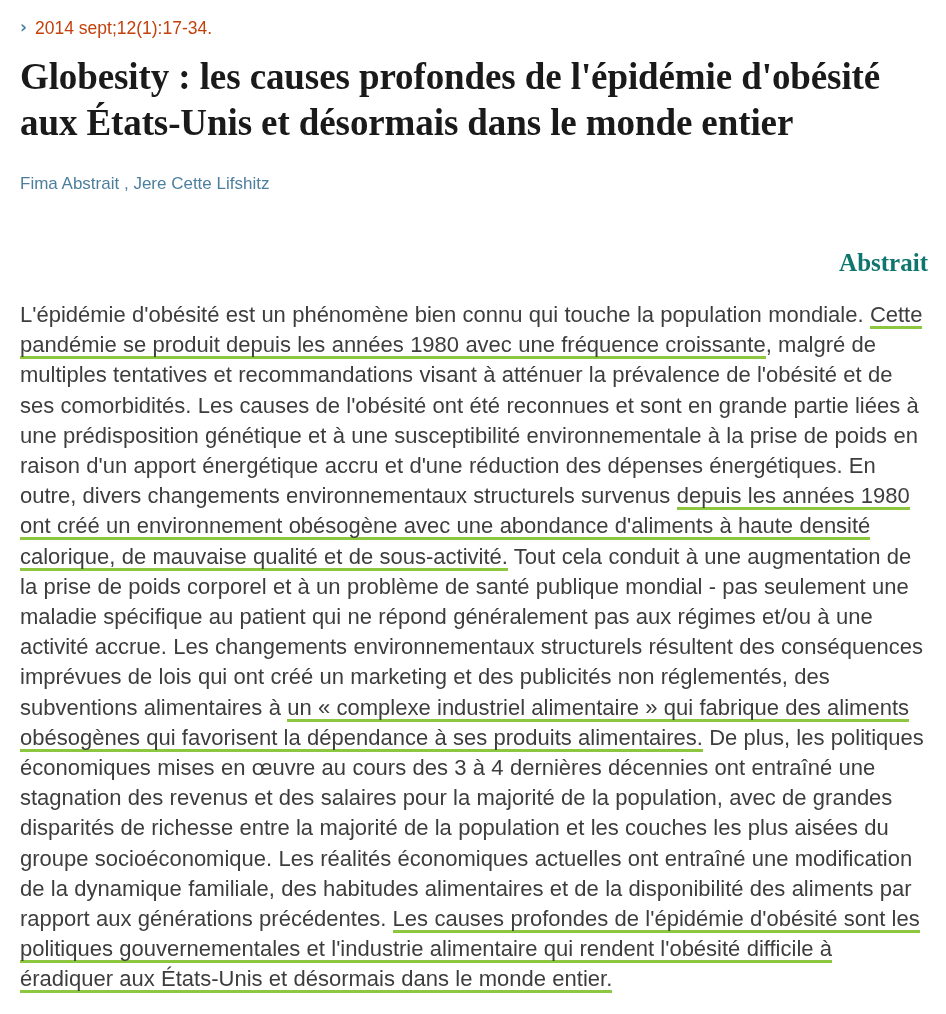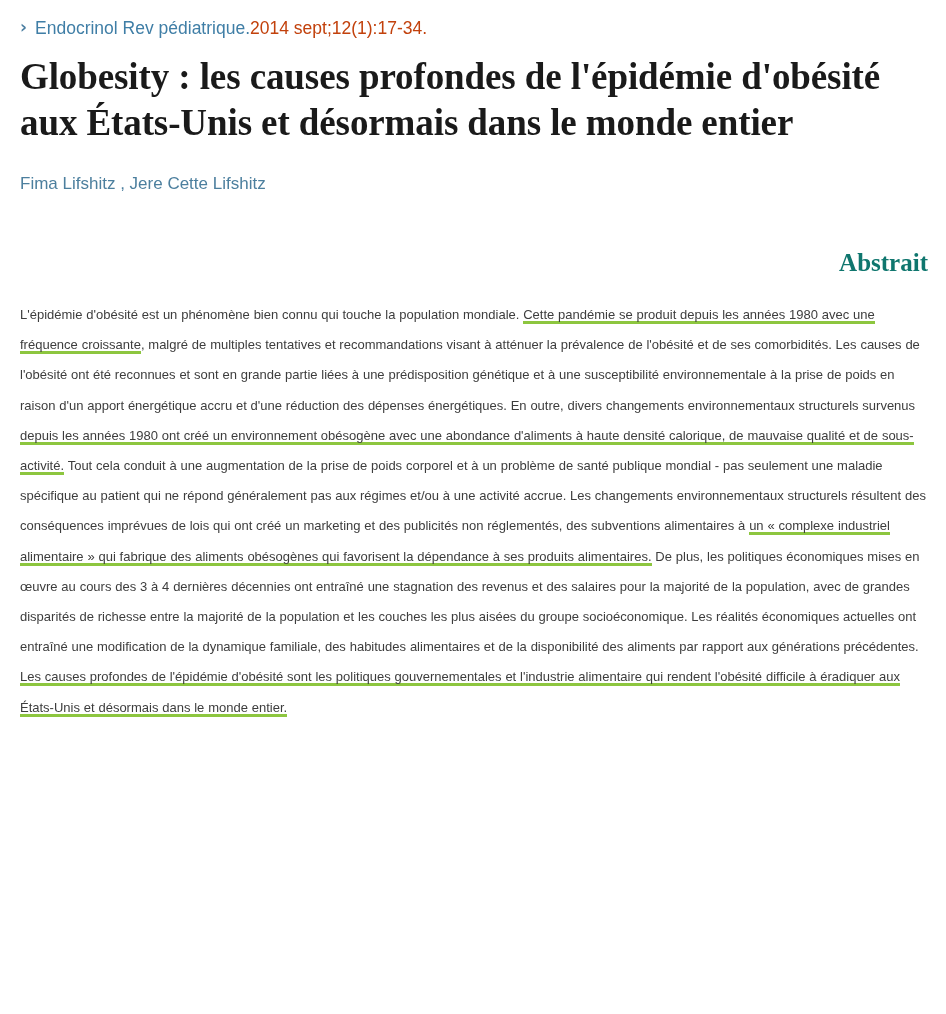--- a/index.html
+++ b/index.html
@@ -85,21 +85,21 @@
     font-family: "Liberation Serif", serif;
     font-size: 25px;
     line-height: 30px;
     font-weight: 700;
     color: #0f766e;
     text-align: right;
   }
 
   .abstract-body {
     margin-top: 22px;
-    font-size: 13px;
+    font-size: 22px;
     line-height: 30.2px;
     color: #3d3d3d;
     text-align: left;
     max-width: 916px;
     word-spacing: 0.2px;
   }
 
   
   .hl {
     background-image: linear-gradient(to top, #8dc63f 0px, #8dc63f 3px, transparent 3px);
@@ -110,27 +110,26 @@
     -webkit-box-decoration-break: clone;
   }
 </style>
 </head>
 <body>
 
 <div id="page">
 
   <div class="citation-line">
     <span class="chevron-icon">›</span>
-    <a class="journal-name">Endocrinol Rev pédiatrique.</a>
       <span class="citation-detail">2014 sept;12(1):17-34.</span>
   </div>
 
   <h1 class="article-title">Globesity : les causes profondes de l'épidémie d'obésité aux États-Unis et désormais dans le monde entier</h1>
 
   <div class="authors">
-    <a class="author-link">Fima Lifshitz</a><span class="author-sep"> , </span><a class="author-link">Jere Cette Lifshitz</a>
+    <a class="author-link">Fima Abstrait</a><span class="author-sep"> , </span><a class="author-link">Jere Cette Lifshitz</a>
   </div>
 
   <h2 class="abstract-heading">Abstrait</h2>
 
   <div class="abstract-body" id="abstract-body"><span>L'épidémie d'obésité est un phénomène bien connu qui touche la population mondiale. </span><span class="hl">Cette pandémie se produit depuis les années 1980 avec une fréquence croissante</span><span>, malgré de multiples tentatives et recommandations visant à atténuer la prévalence de l'obésité et de ses comorbidités. Les causes de l'obésité ont été reconnues et sont en grande partie liées à une prédisposition génétique et à une susceptibilité environnementale à la prise de poids en raison d'un apport énergétique accru et d'une réduction des dépenses énergétiques. En outre, divers changements environnementaux structurels survenus </span><span class="hl">depuis les années 1980 ont créé un environnement obésogène avec une abondance d'aliments à haute densité calorique, de mauvaise qualité et de sous-activité.</span><span> Tout cela conduit à une augmentation de la prise de poids corporel et à un problème de santé publique mondial - pas seulement une maladie spécifique au patient qui ne répond généralement pas aux régimes et/ou à une activité accrue. Les changements environnementaux structurels résultent des conséquences imprévues de lois qui ont créé un marketing et des publicités non réglementés, des subventions alimentaires à </span><span class="hl">un « complexe industriel alimentaire » qui fabrique des aliments obésogènes qui favorisent la dépendance à ses produits alimentaires.</span><span> De plus, les politiques économiques mises en œuvre au cours des 3 à 4 dernières décennies ont entraîné une stagnation des revenus et des salaires pour la majorité de la population, avec de grandes disparités de richesse entre la majorité de la population et les couches les plus aisées du groupe socioéconomique. Les réalités économiques actuelles ont entraîné une modification de la dynamique familiale, des habitudes alimentaires et de la disponibilité des aliments par rapport aux générations précédentes. </span><span class="hl">Les causes profondes de l'épidémie d'obésité sont les politiques gouvernementales et l'industrie alimentaire qui rendent l'obésité difficile à éradiquer aux États-Unis et désormais dans le monde entier.</span></div>
 
 </div>
 
 </body></html>

